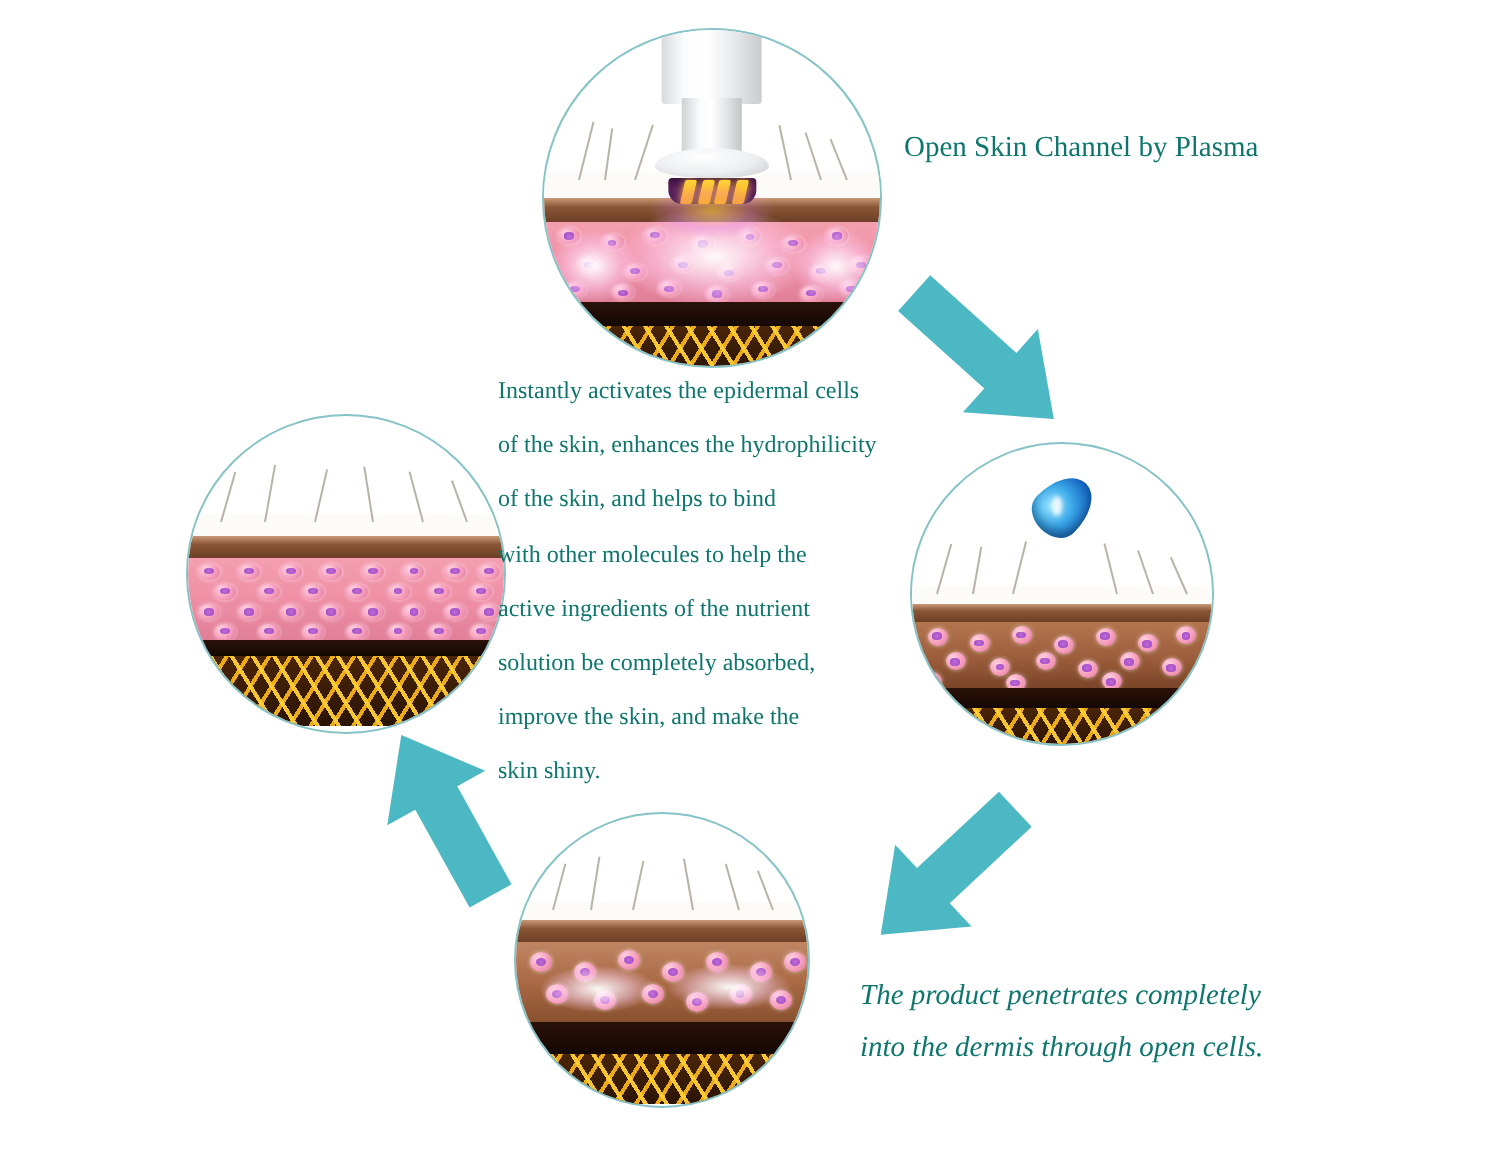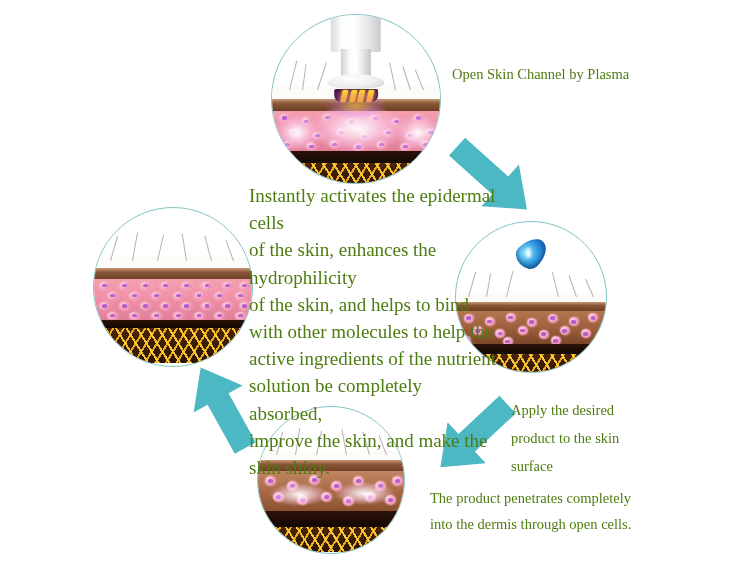--- a/index.html
+++ b/index.html
@@ -123,33 +123,33 @@
   }
 
   
   .arrow{position:absolute;}
   .arrow svg{display:block;overflow:visible;}
 
   
   .label{
     position:absolute;
     font-family:"Liberation Serif","DejaVu Serif",serif;
-    color:#4d7c0f;
+    color:#0f766e;
     white-space:pre-line;
   }
   #label-open{ left:452px; top:66px; font-size:14.5px; }
   #label-return{ left:76px; top:357px; font-size:15px; }
   #label-apply{
     left:511px; top:396px; font-size:14.5px; line-height:28px;
   }
   #label-penetrate{
-    left:430px; top:485px; font-size:14.5px; line-height:26px;
+    left:430px; top:485px; font-size:14.5px; line-height:26px;font-style:italic;
   }
   #label-activate{
-    left:249px; top:182px; font-size:19px; line-height:27.2px;
+    left:249px; top:182px; font-size:12px; line-height:27.2px;
     width:250px;
   }
 </style>
 </head>
 <body>
 
 <div class="stage">
 
   <div class="circle" id="circle-1" style="left:271px;top:14px;width:170px;height:170px;">
     <div class="inner">
@@ -532,21 +532,18 @@
 
   <div class="label" id="label-activate">Instantly activates the epidermal cells
 of the skin, enhances the hydrophilicity
 of the skin, and helps to bind
 with other molecules to help the
  active ingredients of the nutrient
 solution be completely absorbed,
 improve the skin, and make the
  skin shiny.</div>
 
-  <div class="label" id="label-apply">Apply the desired
-product to the skin
-surface</div>
 
   <div class="label" id="label-penetrate">The product penetrates completely
 into the dermis through open cells.</div>
 
 
 </div>
 
 </body></html>

